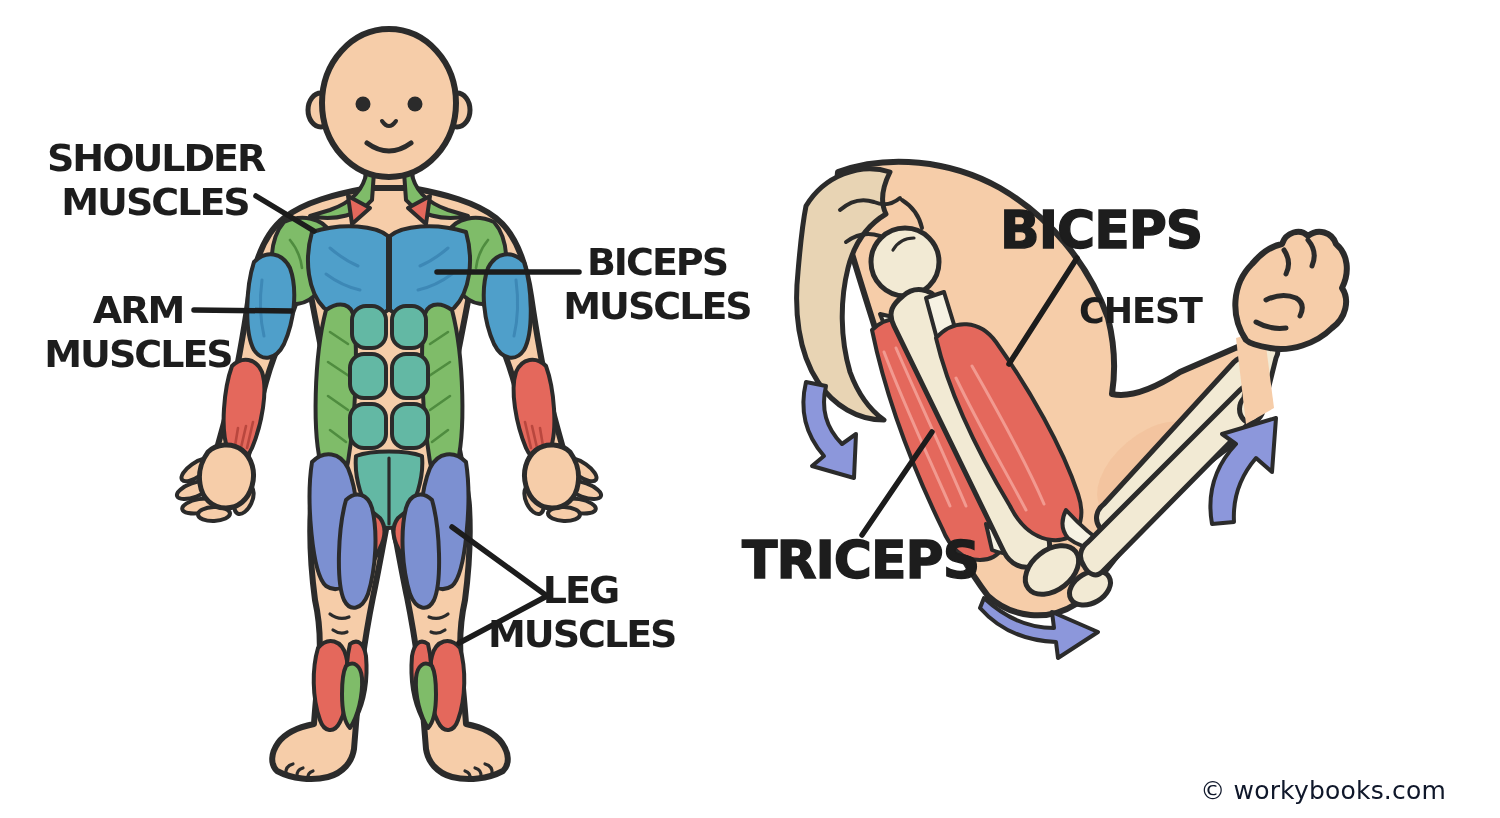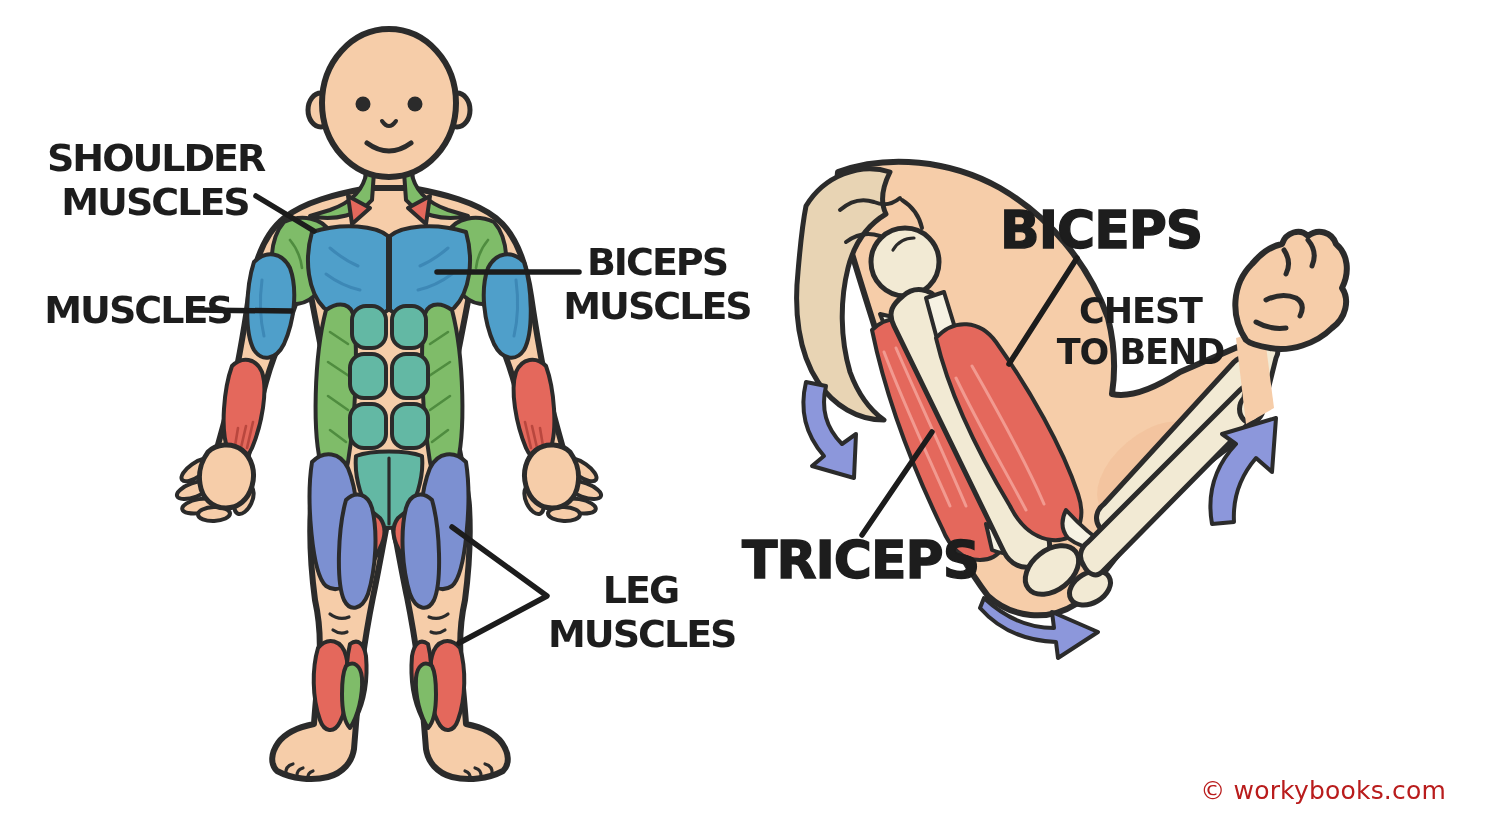--- a/index.html
+++ b/index.html
@@ -15,21 +15,21 @@
   }
   html,body{margin:0;padding:0;background:#e8e8e8;}
   #stage{position:relative;width:1500px;height:818px;background:var(--background);
          overflow:hidden;font-family:"DejaVu Sans",sans-serif;}
   svg{position:absolute;left:0;top:0;}
   .lbl{position:absolute;color:var(--ink);font-weight:bold;text-align:center;
        line-height:1.16;letter-spacing:-2px;font-size:38px;white-space:nowrap;}
   .lbl span{display:block;}
   .heavy{font-size:52px;-webkit-text-stroke:1.4px var(--ink);letter-spacing:-1px;}
   .mid{font-size:35px;letter-spacing:-1px;}
-  .watermark{position:absolute;right:54px;top:776px;font-size:25px;color:#b91c1c;
+  .watermark{position:absolute;right:54px;top:776px;font-size:25px;color:#0f172a;
              font-weight:normal;letter-spacing:0.2px;}
   
   .f-skin{fill:var(--skin);} .f-shade{fill:var(--skin-shade);}
   .f-green{fill:var(--green-muscle);} .f-blue{fill:var(--blue-muscle);}
   .f-teal{fill:var(--teal-muscle);} .f-red{fill:var(--red-muscle);}
   .f-peri{fill:var(--periwinkle-muscle);} .f-bone{fill:var(--bone);}
   .f-scap{fill:var(--scapula);} .f-tendon{fill:var(--tendon);}
   .f-arrow{fill:var(--arrow-blue);} .f-ink{fill:var(--outline);}
   .nf{fill:none;}
   .o6{stroke:var(--outline);stroke-width:6;stroke-linejoin:round;stroke-linecap:round;}
@@ -253,40 +253,40 @@
     <path class="ptr" d="M 932 432 L 862 535"></path>
   </g>
 </svg>
 
 <div class="lbl" style="left:47px;top:136px;width:216px;">
   <span>SHOULDER</span>
   <span>MUSCLES</span>
 </div>
 
 <div class="lbl" style="left:40px;top:288px;width:196px;">
+  <span>ARM</span>
   <span>MUSCLES</span>
 </div>
 
 <div class="lbl" style="left:562px;top:240px;width:190px;">
   <span>BICEPS</span>
   <span>MUSCLES</span>
 </div>
 
-<div class="lbl" style="left:548px;top:568px;width:185px;text-align:center;">
+<div class="lbl" style="left:488px;top:568px;width:185px;text-align:center;">
   <span>LEG</span>
   <span>MUSCLES</span>
 </div>
 
 <div class="lbl heavy" style="left:1000px;top:200px;width:196px;">
   <span>BICEPS</span>
 </div>
 
 <div class="lbl mid" style="left:1048px;top:291px;width:185px;">
   <span>CHEST</span>
-  <span>TO BEND</span>
 </div>
 
 <div class="lbl heavy" style="left:742px;top:530px;width:220px;">
   <span>TRICEPS</span>
 </div>
 
 <div class="watermark">© workybooks.com</div>
 
 </div>
 

